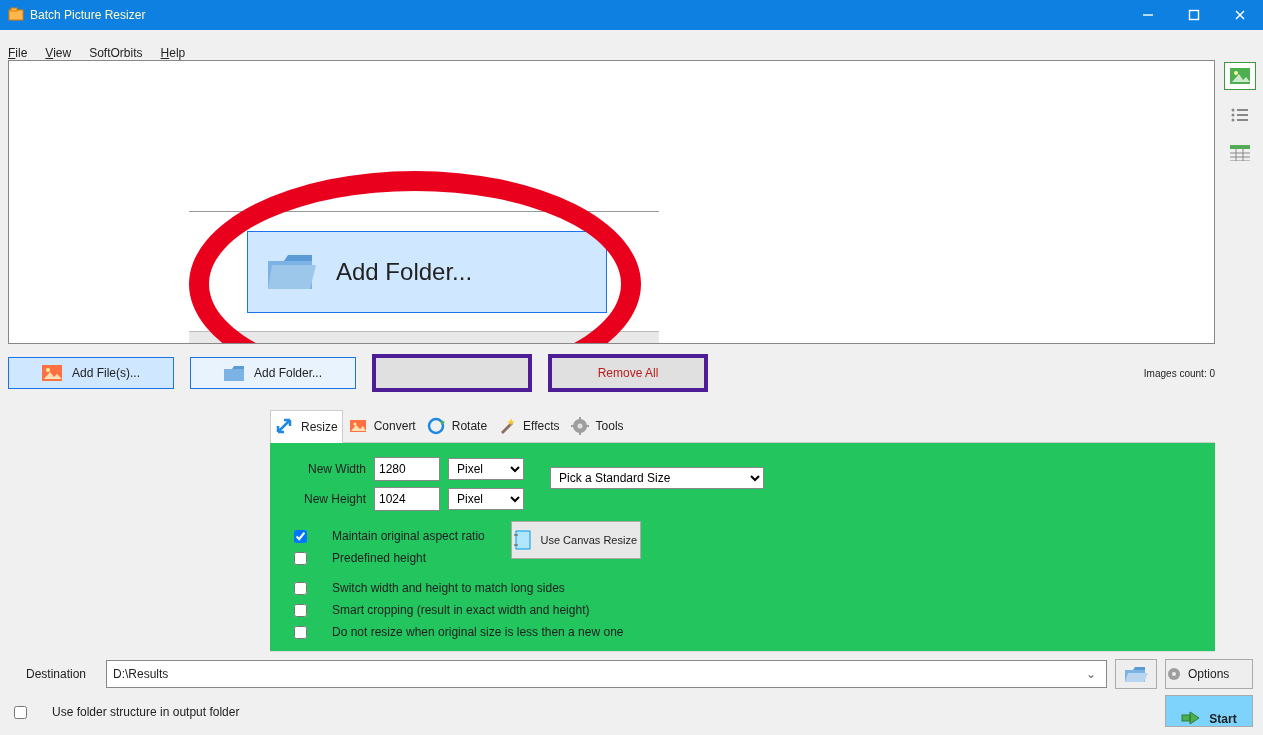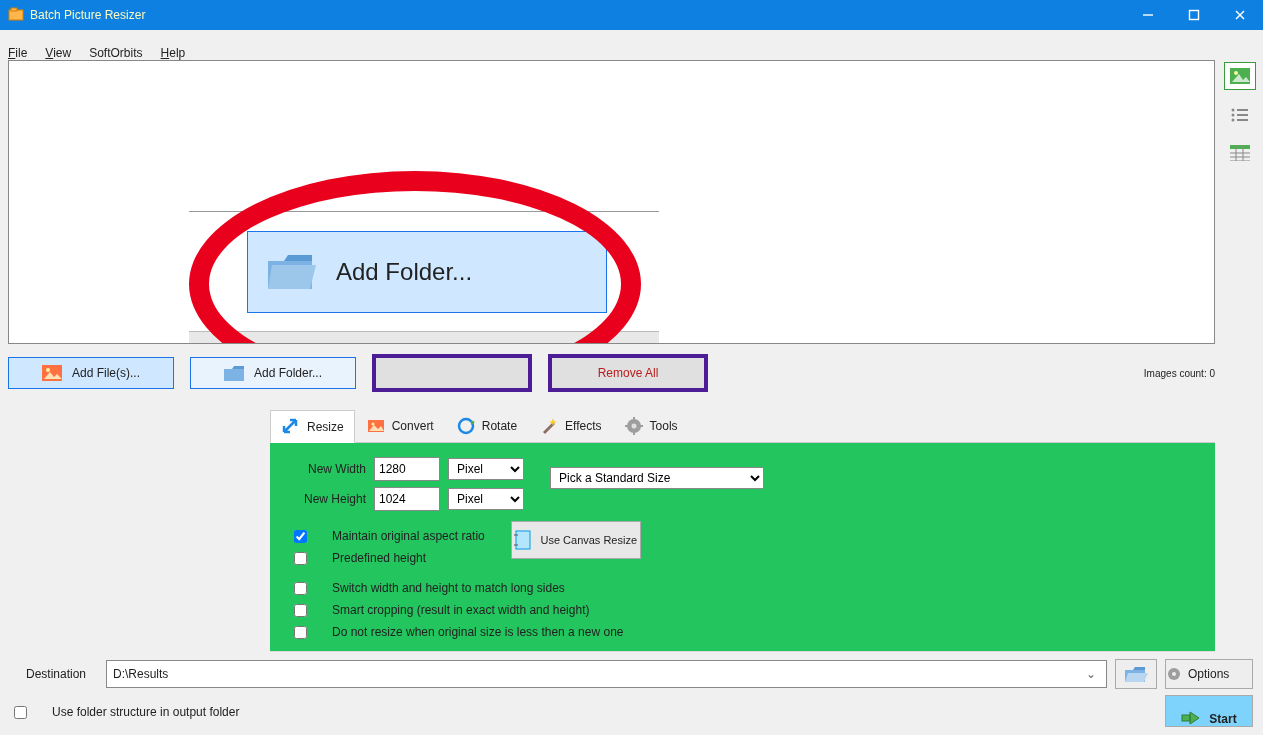--- a/index.html
+++ b/index.html
@@ -17,21 +17,21 @@
 .addfolder-btn{width:340px;height:80px;background:#cfe8ff;border:1px solid #1a73e8;display:flex;align-items:center;padding-left:18px;font-size:24px;color:#222;gap:20px;position:absolute;left:48px;top:40px}
 .folder-icon-big{width:50px;height:38px}
 .red-circle{position:absolute;width:412px;height:186px;border:20px solid #e8001c;border-radius:50%;left:-10px;top:-20px;pointer-events:none}
 .row-btns{display:flex;align-items:center;margin-top:10px;gap:16px}
 .toolbtn{height:30px;border:1px solid #1a73e8;background:#e9f3fe;display:flex;align-items:center;justify-content:center;gap:10px;padding:0 12px;min-width:140px;font-size:12px}
 .toolbtn.selected{background:#cfe8ff}
 .toolbtn.disabled{border:4px solid #4c1d95;background:#e0e0e0;color:#b91c1c}
 .count{margin-left:auto;font-size:10px}
 .tabsarea{margin-left:262px;margin-top:18px}
 .tabs{display:flex;border-bottom:1px solid #ccc}
-.tab{display:flex;align-items:center;gap:6px;padding:5px 10px;background:#f0f0f0;border:1px solid transparent;font-size:12px}
+.tab{display:flex;align-items:center;gap:6px;padding:5px 4px;background:#f0f0f0;border:1px solid transparent;font-size:12px}
 .tab.active{background:#fff;border:1px solid #ccc;border-bottom:1px solid #fff;margin-bottom:-1px}
 .tab svg{width:20px;height:20px}
 .panel{background:#22c55e;border:0;padding:14px 8px 4px 24px;border-bottom:1px solid #ddd}
 .dimrow{display:flex;align-items:center;margin-bottom:6px;gap:8px}
 .lbl{width:72px;text-align:right}
 .txtinput{width:56px;height:20px;border:1px solid #888;padding:1px 4px;background:#fff;font-size:12px}
 .sel{height:22px;border:1px solid #888;background:#fff;font-size:12px;padding:1px 4px}
 .sel.small{width:76px}
 .sel.big{width:214px;margin-left:26px}
 .checkrow{display:flex;align-items:center;gap:21px;margin:8px 0;font-size:12px}

